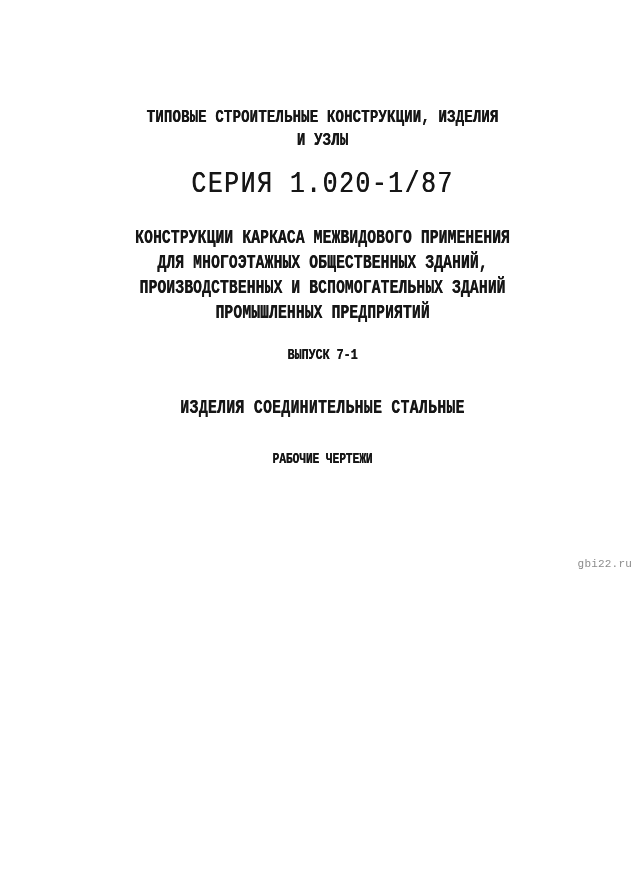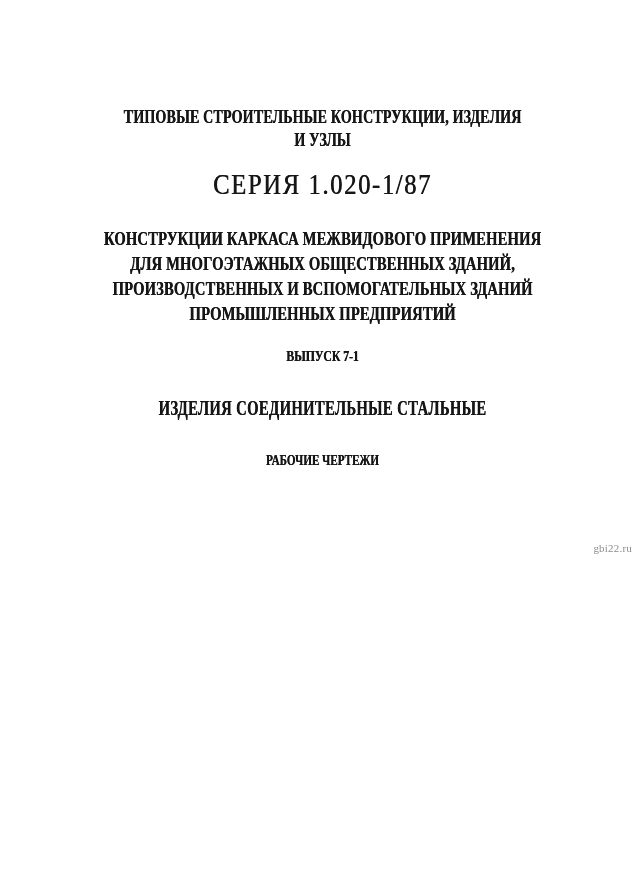--- a/index.html
+++ b/index.html
@@ -7,21 +7,21 @@
     margin: 0;
     padding: 0;
     background: #ffffff;
   }
   .page {
     position: relative;
     width: 633px;
     height: 828px;
     background: #ffffff;
     overflow: hidden;
-    font-family: Liberation Serif, serif;
+    font-family: Liberation Mono, monospace;
     color: #161616;
   }
   .center-line {
     position: absolute;
     left: 12px;
     right: 0;
     text-align: center;
     white-space: nowrap;
     color: #161616;
     transform-origin: 50% 50%;
@@ -80,21 +80,21 @@
     top: 452px;
     font-size: 15px;
     font-weight: bold;
     line-height: 16px;
     transform: scaleX(0.74);
     text-shadow: 0.4px 0 0 currentColor;
   }
   
   .watermark {
     position: absolute;
-    top: 541px;
+    top: 557px;
     right: 1px;
     font-size: 11px;
     line-height: 14px;
     color: #8c8c8c;
     letter-spacing: 0.2px;
     text-align: right;
   }
   
   .scan-smudge {
     position: absolute;

